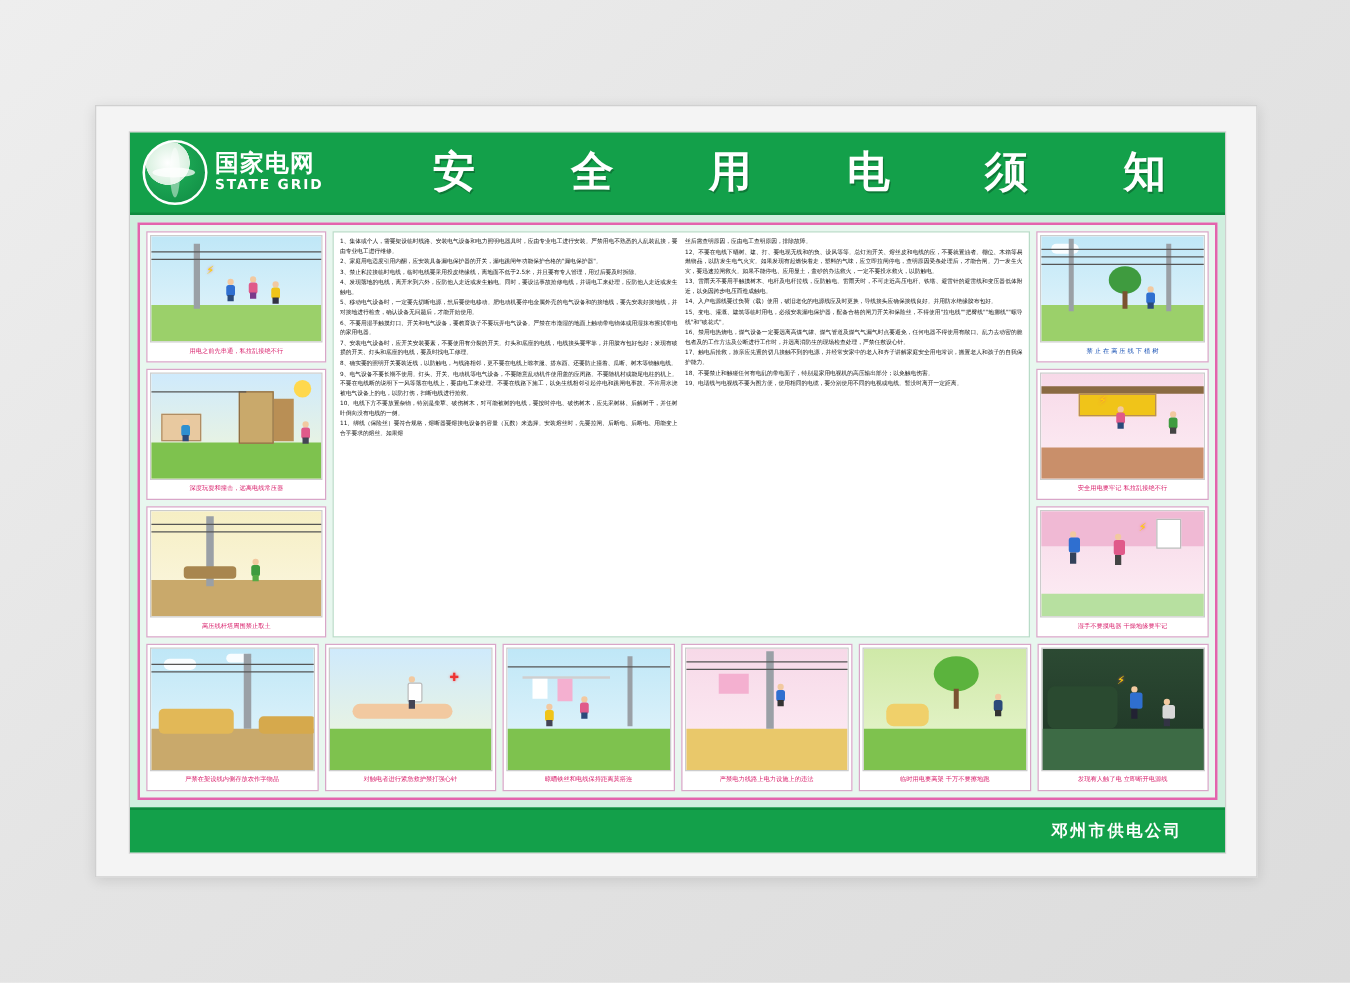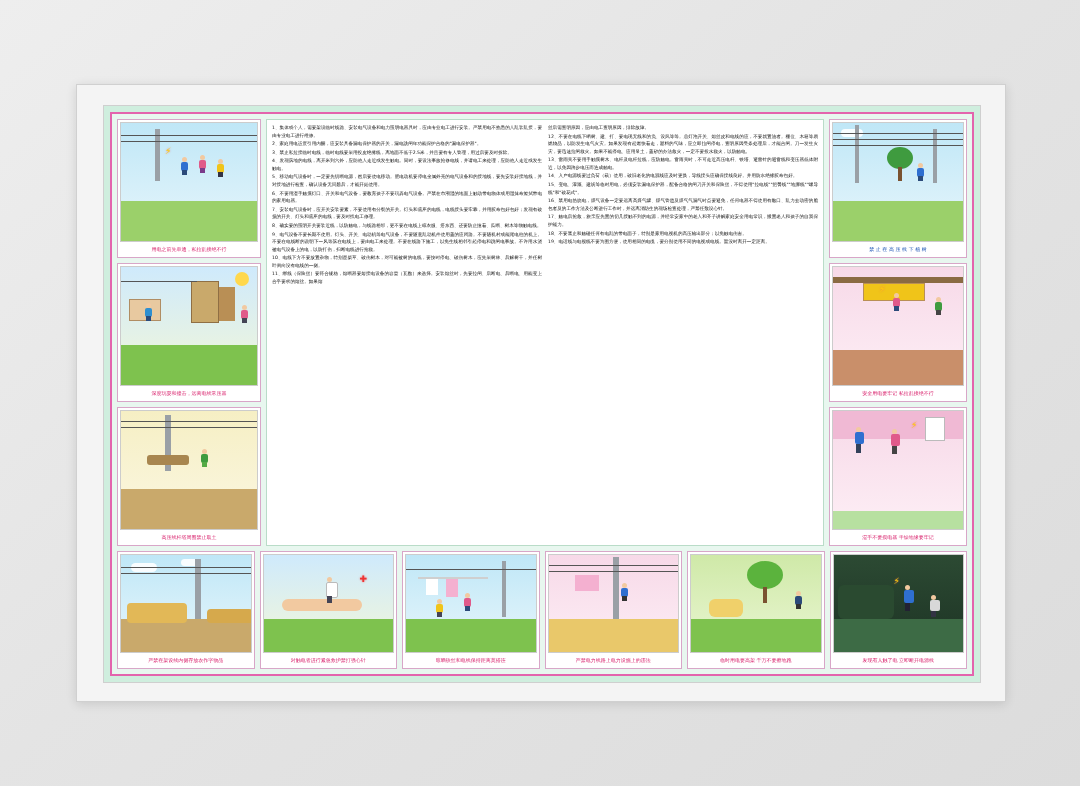--- a/index.html
+++ b/index.html
@@ -121,20 +121,37 @@
   .sun{position:absolute;width:14px;height:14px;border-radius:50%;background:#ffd84d;}
   .box{position:absolute;}
 </style>
 </head>
 <body>
 
 <div class="page">
   <div class="board-outer">
     <div class="board">
 
+      <div class="header">
+        <div class="logo-wrap">
+          <div class="logo-mark"></div>
+          <div class="logo-text">
+            <div class="logo-cn">国家电网</div>
+            <div class="logo-en">STATE GRID</div>
+          </div>
+        </div>
+        <div class="title">
+          <span>安</span>
+          <span>全</span>
+          <span>用</span>
+          <span>电</span>
+          <span>须</span>
+          <span>知</span>
+        </div>
+      </div>
 
       <div class="body-area">
         <div class="inner-frame">
 
           <div class="top-row">
 
             <div class="col-left">
 
               <div class="card">
                 <div class="art">
@@ -412,16 +429,19 @@
                   </div>
                 <div class="flash" style="left:60px;top:22px;">⚡</div>
               </div>
               <div class="cap">发现有人触了电 立即断开电源线</div>
             </div>
 
           </div>
         </div>
       </div>
 
+      <div class="footer">
+        <div class="org">邓州市供电公司</div>
+      </div>
 
     </div>
   </div>
 </div>
 
 </body></html>

